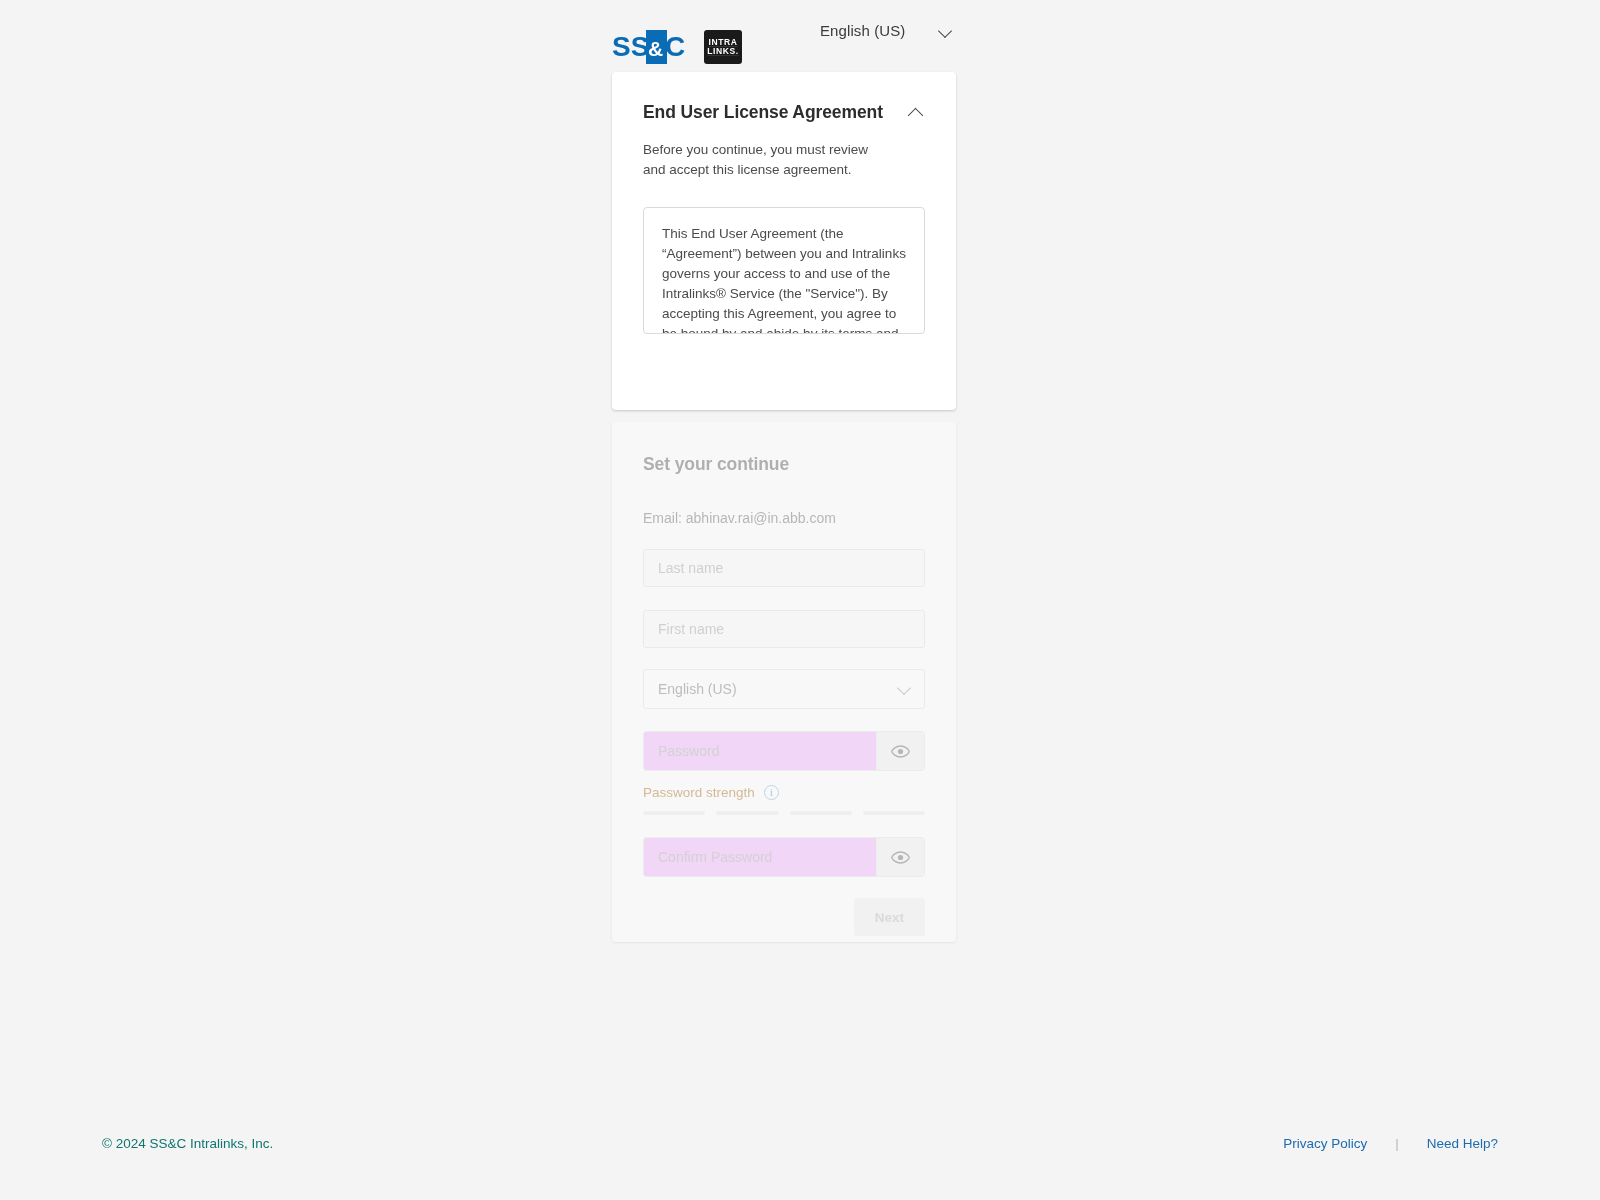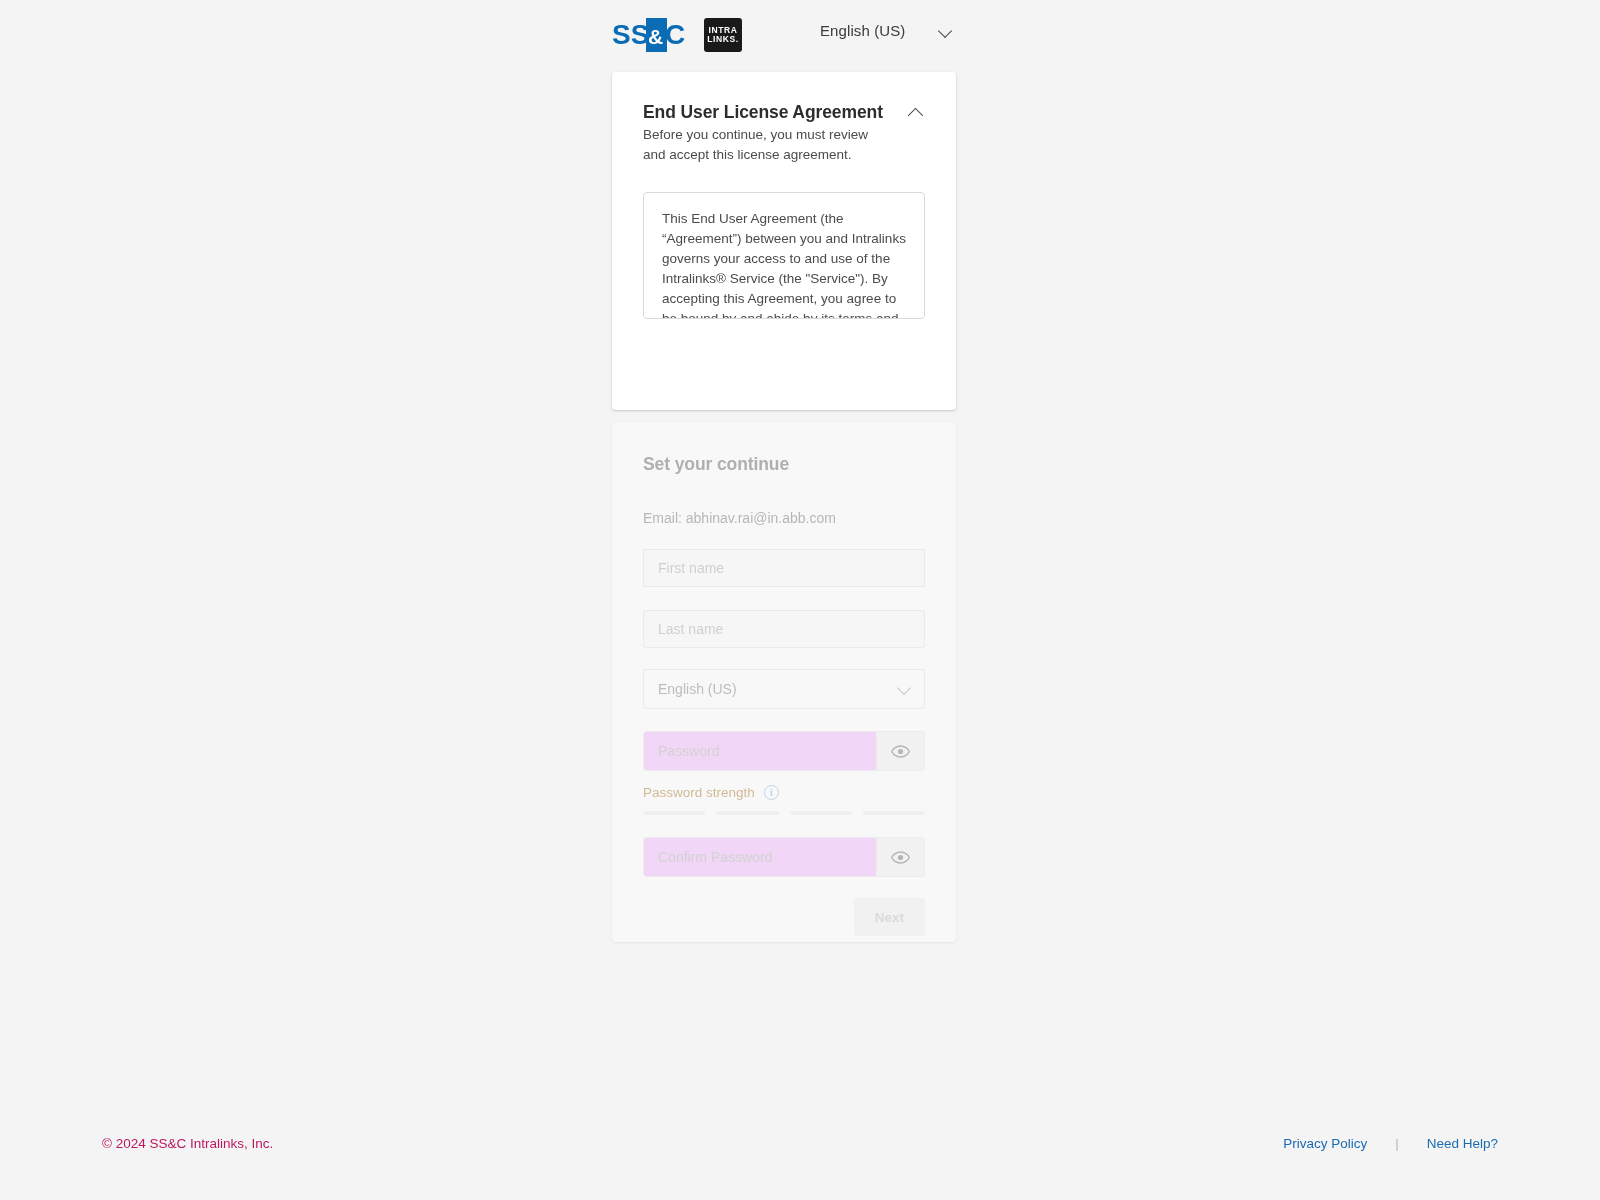--- a/index.html
+++ b/index.html
@@ -21,24 +21,25 @@
   .header {
     position: absolute;
     top: 0; left: 0;
     width: 1600px;
     height: 72px;
   }
 
   .logo-group {
     position: absolute;
     left: 612px;
-    top: 18px;
+    top: 30px;
     display: flex;
     align-items: flex-start;
     gap: 16px;
+    text-decoration: underline;
   }
 
   .ssc-logo {
     display: flex;
     align-items: center;
     height: 34px;
   }
   .ssc-logo svg { display: block; }
 
   .intralinks-badge {
@@ -127,21 +128,21 @@
     content: "";
     position: absolute;
     left: 3px; top: 6px;
     width: 10px; height: 10px;
     border-left: 1.6px solid #4a4a4a;
     border-top: 1.6px solid #4a4a4a;
     transform: rotate(45deg);
   }
 
   .eula-sub {
-    margin-top: 1px;
+    margin-top: 16px;
     font-size: 13.5px;
     line-height: 1.52;
     color: #4b4b4b;
     max-width: 250px;
   }
 
   .eula-box {
     margin-top: 26px;
     height: 127px;
     border: 1px solid #d9d9d9;
@@ -353,21 +354,21 @@
     left: 0;
     top: 1126px;
     width: 1600px;
     height: 40px;
   }
   .footer-copy {
     position: absolute;
     left: 102px;
     top: 10px;
     font-size: 13.5px;
-    color: #be185d;
+    color: #0f766e;
   }
   .footer-links {
     position: absolute;
     right: 102px;
     top: 10px;
     display: flex;
     align-items: center;
     gap: 28px;
     font-size: 13.5px;
   }
@@ -424,25 +425,25 @@
 
 </div>
 
 <div class="card card-profile">
 
   <div class="profile-title">Set your continue</div>
 
   <div class="profile-email">Email: abhinav.rai@in.abb.com</div>
 
   <div class="field">
+    <input class="field-input" type="text" disabled="" placeholder="Last name" style="">
+  </div>
+
+  <div class="field">
     <input class="field-input" type="text" disabled="" placeholder="First name" style="">
-  </div>
-
-  <div class="field">
-    <input class="field-input" type="text" disabled="" placeholder="Last name" style="">
   </div>
 
   <div class="select-wrap">
     <div class="select-box">
       <span>English (US)</span>
     </div>
     <span class="select-chev"></span>
   </div>
 
   <div class="pw-field">

